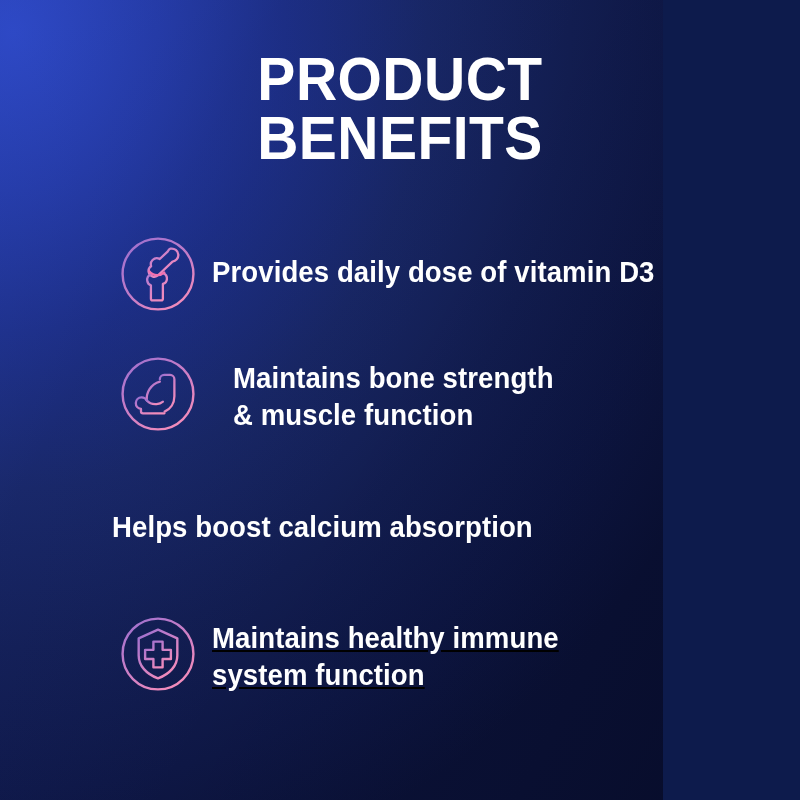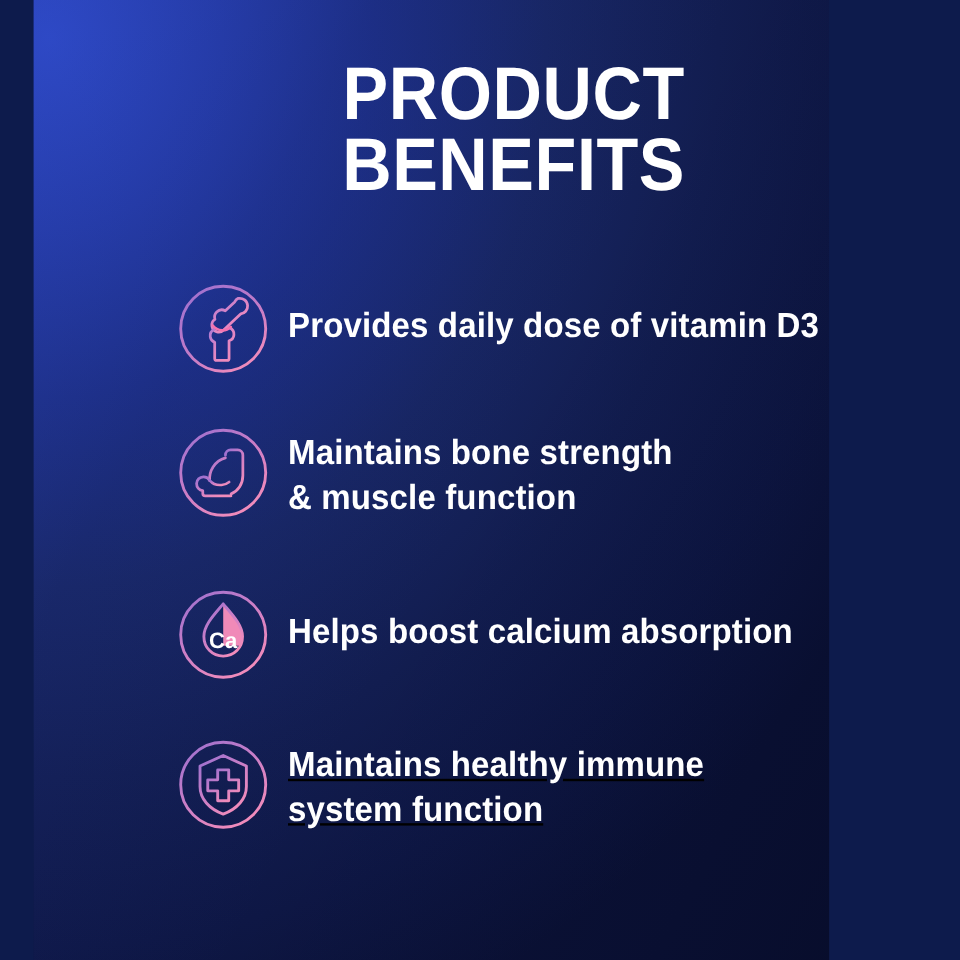--- a/index.html
+++ b/index.html
@@ -24,21 +24,20 @@
     
     background:
       radial-gradient(120% 110% at 2% 4%,
         #2a44bd 0%,
         #22379f 18%,
         #1b2c80 34%,
         #172561 52%,
         #121d50 70%,
         #0e1745 86%,
         #0b1238 100%);
-    margin-left: 28px;
   }
 
   
   #poster::after {
     content: "";
     position: absolute;
     inset: 0;
     pointer-events: none;
     background:
       linear-gradient(118deg,
@@ -77,21 +76,21 @@
   }
 
   .benefit {
     position: absolute;
     left: 108px;
     display: flex;
     align-items: flex-start;
     width: 660px;
   }
   .benefit.r0 { top: 8px; }
-  .benefit.r1 { top: 128px; }
+  .benefit.r1 { top: 128px; gap: 21px; }
   .benefit.r2 { top: 263px; }
   .benefit.r3 { top: 388px; text-decoration: underline; }
 
   .icon-wrap {
     flex: 0 0 auto;
     width: 100px;
     height: 100px;
     display: flex;
     align-items: center;
     justify-content: center;
@@ -203,50 +202,20 @@
                    l23.3 0" fill="none" stroke="url(#g2)" stroke-width="2.5" stroke-linecap="round" stroke-linejoin="round"></path>
 
           <path d="M37.7 56.8 c2.6 3.0 6.6 4.6 10.8 4.2 c2.6 -0.2 5.0 -1.2 6.9 -2.7" fill="none" stroke="url(#g2)" stroke-width="2.4" stroke-linecap="round"></path>
         </svg>
       </div>
       <div class="benefit-text">Maintains bone strength
 &amp; muscle function</div>
     </div>
 
     <div class="benefit r2">
-      <div class="icon-wrap">
-        <svg viewBox="0 0 100 100" xmlns="http://www.w3.org/2000/svg">
-          <defs>
-            <linearGradient id="g3" x1="0%" y1="0%" x2="70%" y2="100%">
-              <stop offset="0%" stop-color="#9a6fd0"></stop>
-              <stop offset="50%" stop-color="#cc7fc6"></stop>
-              <stop offset="100%" stop-color="#f28cbb"></stop>
-            </linearGradient>
-            <clipPath id="dropclip">
-              <path d="M50 22
-                       c7.5 9.0 17.5 19.0 17.5 29.5
-                       c0 10.3 -7.8 17.8 -17.5 17.8
-                       c-9.7 0 -17.5 -7.5 -17.5 -17.8
-                       c0 -10.5 10.0 -20.5 17.5 -29.5 z"></path>
-            </clipPath>
-          </defs>
-          <circle cx="50" cy="50" r="38.5" fill="none" stroke="url(#g3)" stroke-width="2.6"></circle>
-
-          <g clip-path="url(#dropclip)">
-            <path d="M50 18 L80 18 L80 60 L50 60 Z" fill="#f08ab8"></path>
-          </g>
-
-          <path d="M50 22
-                   c7.5 9.0 17.5 19.0 17.5 29.5
-                   c0 10.3 -7.8 17.8 -17.5 17.8
-                   c-9.7 0 -17.5 -7.5 -17.5 -17.8
-                   c0 -10.5 10.0 -20.5 17.5 -29.5 z" fill="none" stroke="url(#g3)" stroke-width="2.6" stroke-linejoin="round"></path>
-          <text x="50" y="62" text-anchor="middle" font-family="Liberation Sans, sans-serif" font-size="20" font-weight="700" fill="#ffffff">Ca</text>
-        </svg>
-      </div>
       <div class="benefit-text">Helps boost calcium absorption</div>
     </div>
 
     <div class="benefit r3 two-line">
       <div class="icon-wrap">
         <svg viewBox="0 0 100 100" xmlns="http://www.w3.org/2000/svg">
           <defs>
             <linearGradient id="g4" x1="0%" y1="0%" x2="70%" y2="100%">
               <stop offset="0%" stop-color="#9a6fd0"></stop>
               <stop offset="50%" stop-color="#c87ec7"></stop>

